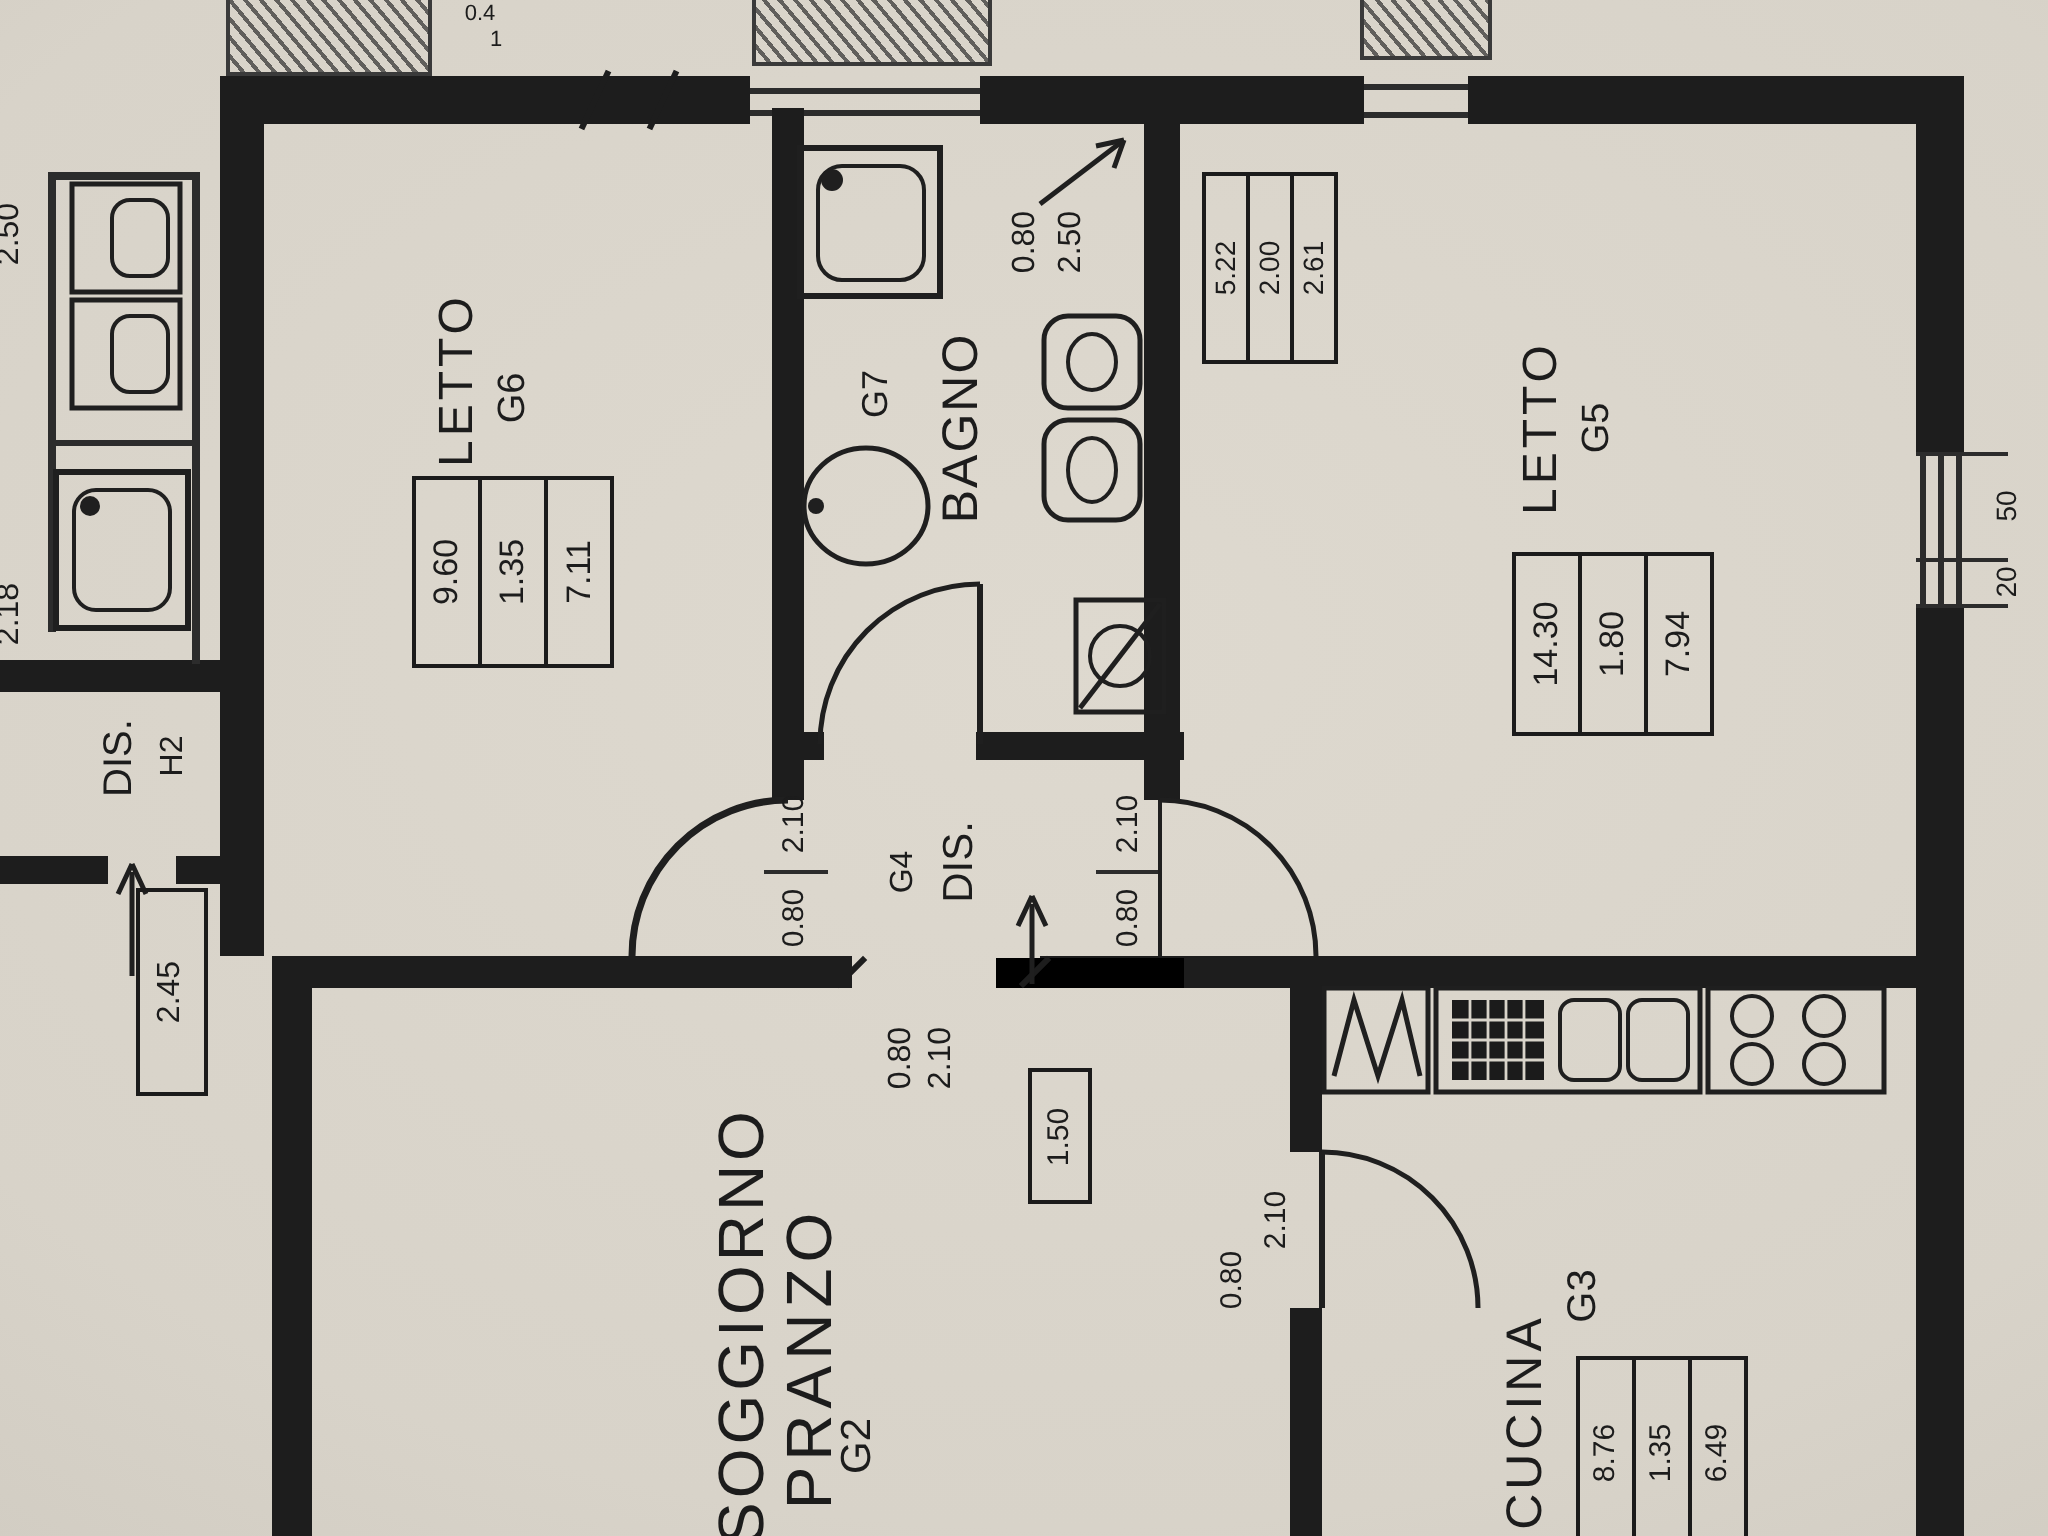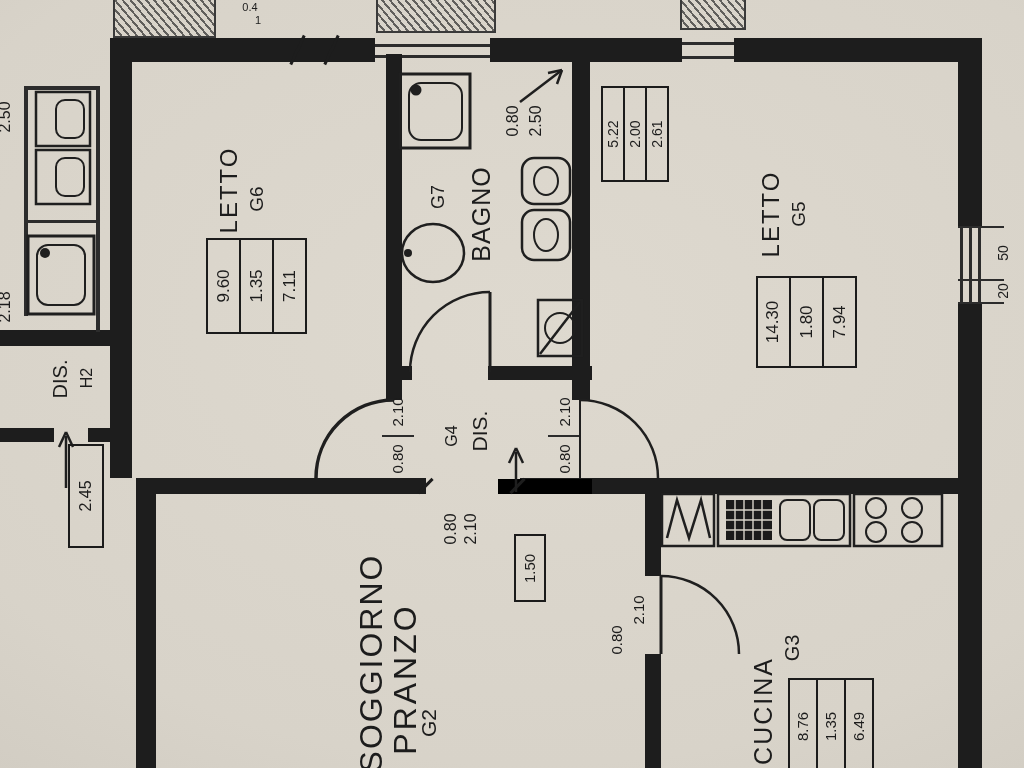--- a/index.html
+++ b/index.html
@@ -5,21 +5,21 @@
   html,body{margin:0;padding:0;background:#9a958c;}
   .plan{
     position:relative;width:1024px;height:768px;overflow:hidden;
     background:radial-gradient(130% 115% at 52% 42%, #ded9cf 0%, #d8d3c9 50%, #cbc6bc 82%, #bcb7ad 100%);
     font-family:"Liberation Sans",sans-serif;color:#1c1c1c;
   }
   .wall{position:absolute;background:#1d1d1d;}
   .tline{position:absolute;background:#2c2c2c;}
   .tick{position:absolute;background:#1d1d1d;}
   .v{position:absolute;transform:translate(-50%,-50%) rotate(-90deg);white-space:nowrap;}
-  .h{position:absolute;transform:translate(-50%,-50%);white-space:nowrap;margin-left:10px;}
+  .h{position:absolute;transform:translate(-50%,-50%);white-space:nowrap;}
   .mbox{position:absolute;display:flex;border:2px solid #1b1b1b;}
   .mcell{display:flex;align-items:center;justify-content:center;}
   .mcell + .mcell{border-left:2px solid #1b1b1b;}
   .mcell span{transform:rotate(-90deg);white-space:nowrap;display:block;}
   .balcony{position:absolute;border:2px solid #3a3a3a;border-top:none;
     background:repeating-linear-gradient(50deg, rgba(45,45,45,0) 0 4px, rgba(45,45,45,0.7) 4px 6px);}
   svg.layer{position:absolute;left:0;top:0;}
 </style>
 </head>
 <body>

